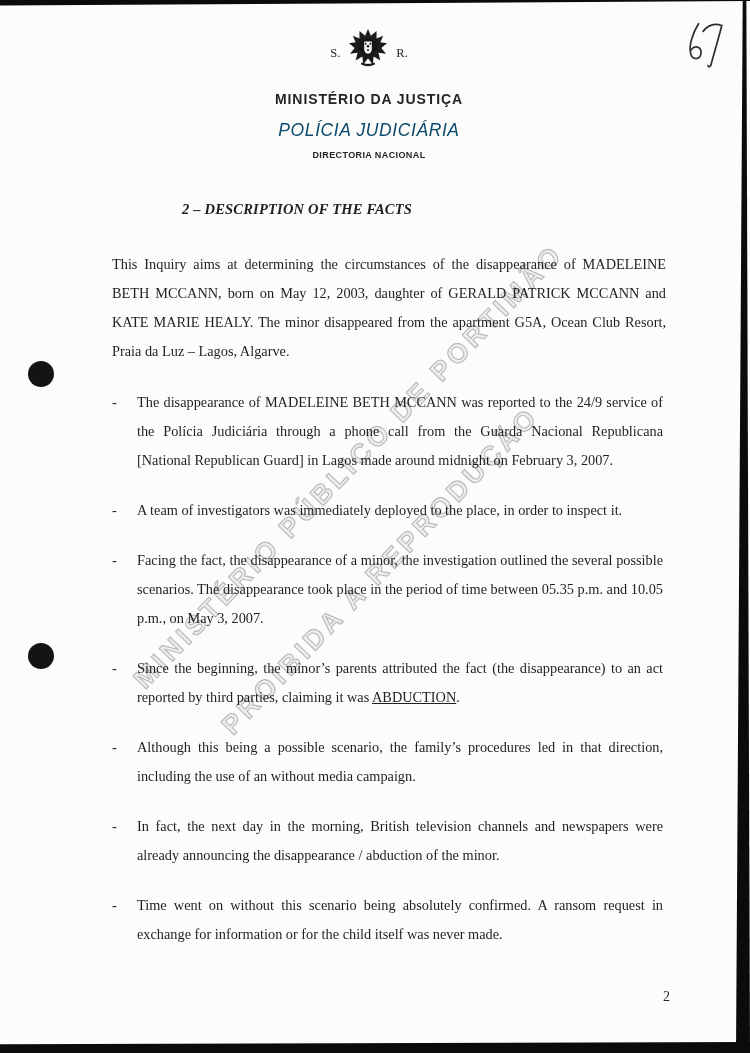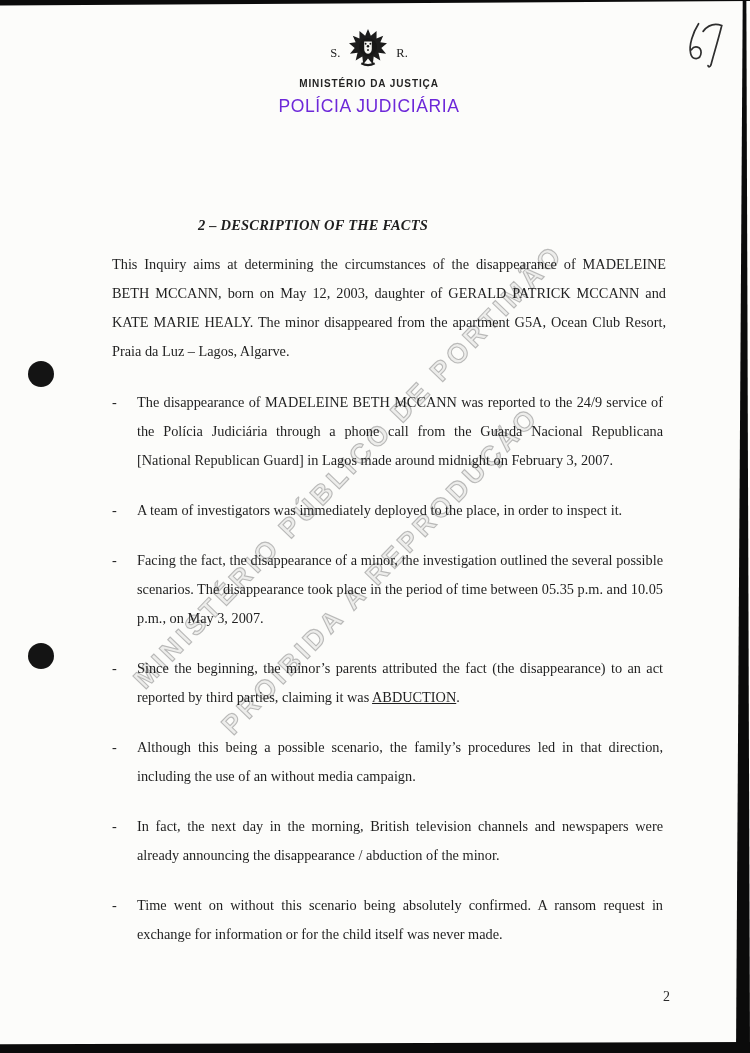--- a/index.html
+++ b/index.html
@@ -26,27 +26,27 @@
   .hole-1 { left: 28px; top: 361px; }
   .hole-2 { left: 28px; top: 643px; }
 
   .handwritten { position: absolute; left: 686px; top: 18px; transform: rotate(-4deg); }
 
   
   .header { position: absolute; top: 28px; left: 0; width: 738px; text-align: center;
             font-family: "Liberation Sans", sans-serif; }
   .emblem-row { display: flex; justify-content: center; align-items: center; gap: 9px; height: 46px; }
   .emblem-letter { font-family: "Liberation Serif", serif; font-size: 12.5px; color: #222; position: relative; top: 2px; }
-  .ministry { margin-top: 4px; font-size: 10px; font-weight: 700; letter-spacing: 0.9px; color: #242424; }
-  .org      { margin-top: 7px; font-size: 17.5px; font-weight: 400; letter-spacing: 0.6px; color: #6d28d9; }
+  .ministry { margin-top: 17px; font-size: 14px; font-weight: 700; letter-spacing: 0.9px; color: #242424; }
+  .org      { margin-top: 13px; font-size: 17.5px; font-weight: 400; letter-spacing: 0.6px; color: #0c4a6e; font-style: italic; }
   .directorate { margin-top: 9px; font-size: 9px; font-weight: 700; letter-spacing: 0.4px; color: #242424; }
 
   
   .section-heading {
-    position: absolute; left: 182px; top: 201px; margin: 16px;
+    position: absolute; left: 182px; top: 201px; margin: 0;
     font-size: 14.5px; font-weight: 700; font-style: italic; letter-spacing: 0.2px;
   }
   .intro {
     position: absolute; left: 112px; top: 250px; width: 554px; margin: 0;
     font-size: 14.3px; line-height: 29px; text-align: justify;
   }
   .facts { position: absolute; left: 112px; top: 388px; width: 551px; }
   .bullet { display: flex; margin-bottom: 21px; font-size: 14.3px; line-height: 29px; }
   .bullet-marker { width: 25px; flex: 0 0 25px; }
   .bullet-text { flex: 1; text-align: justify; }
@@ -94,20 +94,21 @@
           <circle cx="17.5" cy="16.5" r="1" fill="#161616"></circle>
           <circle cx="22.5" cy="16.5" r="1" fill="#161616"></circle>
           <circle cx="20" cy="23" r="1" fill="#161616"></circle>
           <path d="M13 37 q7 4 14 0" stroke="#1c1c1c" stroke-width="2.5" fill="none"></path>
         </svg>
       </span>
       <span class="emblem-letter">R.</span>
     </div>
     <div class="ministry">MINISTÉRIO DA JUSTIÇA</div>
     <div class="org">POLÍCIA JUDICIÁRIA</div>
+    <div class="directorate">DIRECTORIA NACIONAL</div>
   </div>
 
   <div class="wm-line wm-1">MINISTÉRIO PÚBLICO DE PORTIMÃO</div>
   <div class="wm-line wm-2">PROIBIDA A REPRODUÇÃO</div>
 
   <h2 class="section-heading">2 – DESCRIPTION OF THE FACTS</h2>
 
   <p class="intro">This Inquiry aims at determining the circumstances of the disappearance of MADELEINE BETH MCCANN, born on May 12, 2003, daughter of GERALD PATRICK MCCANN and KATE MARIE HEALY. The minor disappeared from the apartment G5A, Ocean Club Resort, Praia da Luz – Lagos, Algarve.</p>
 
   <div class="facts">

